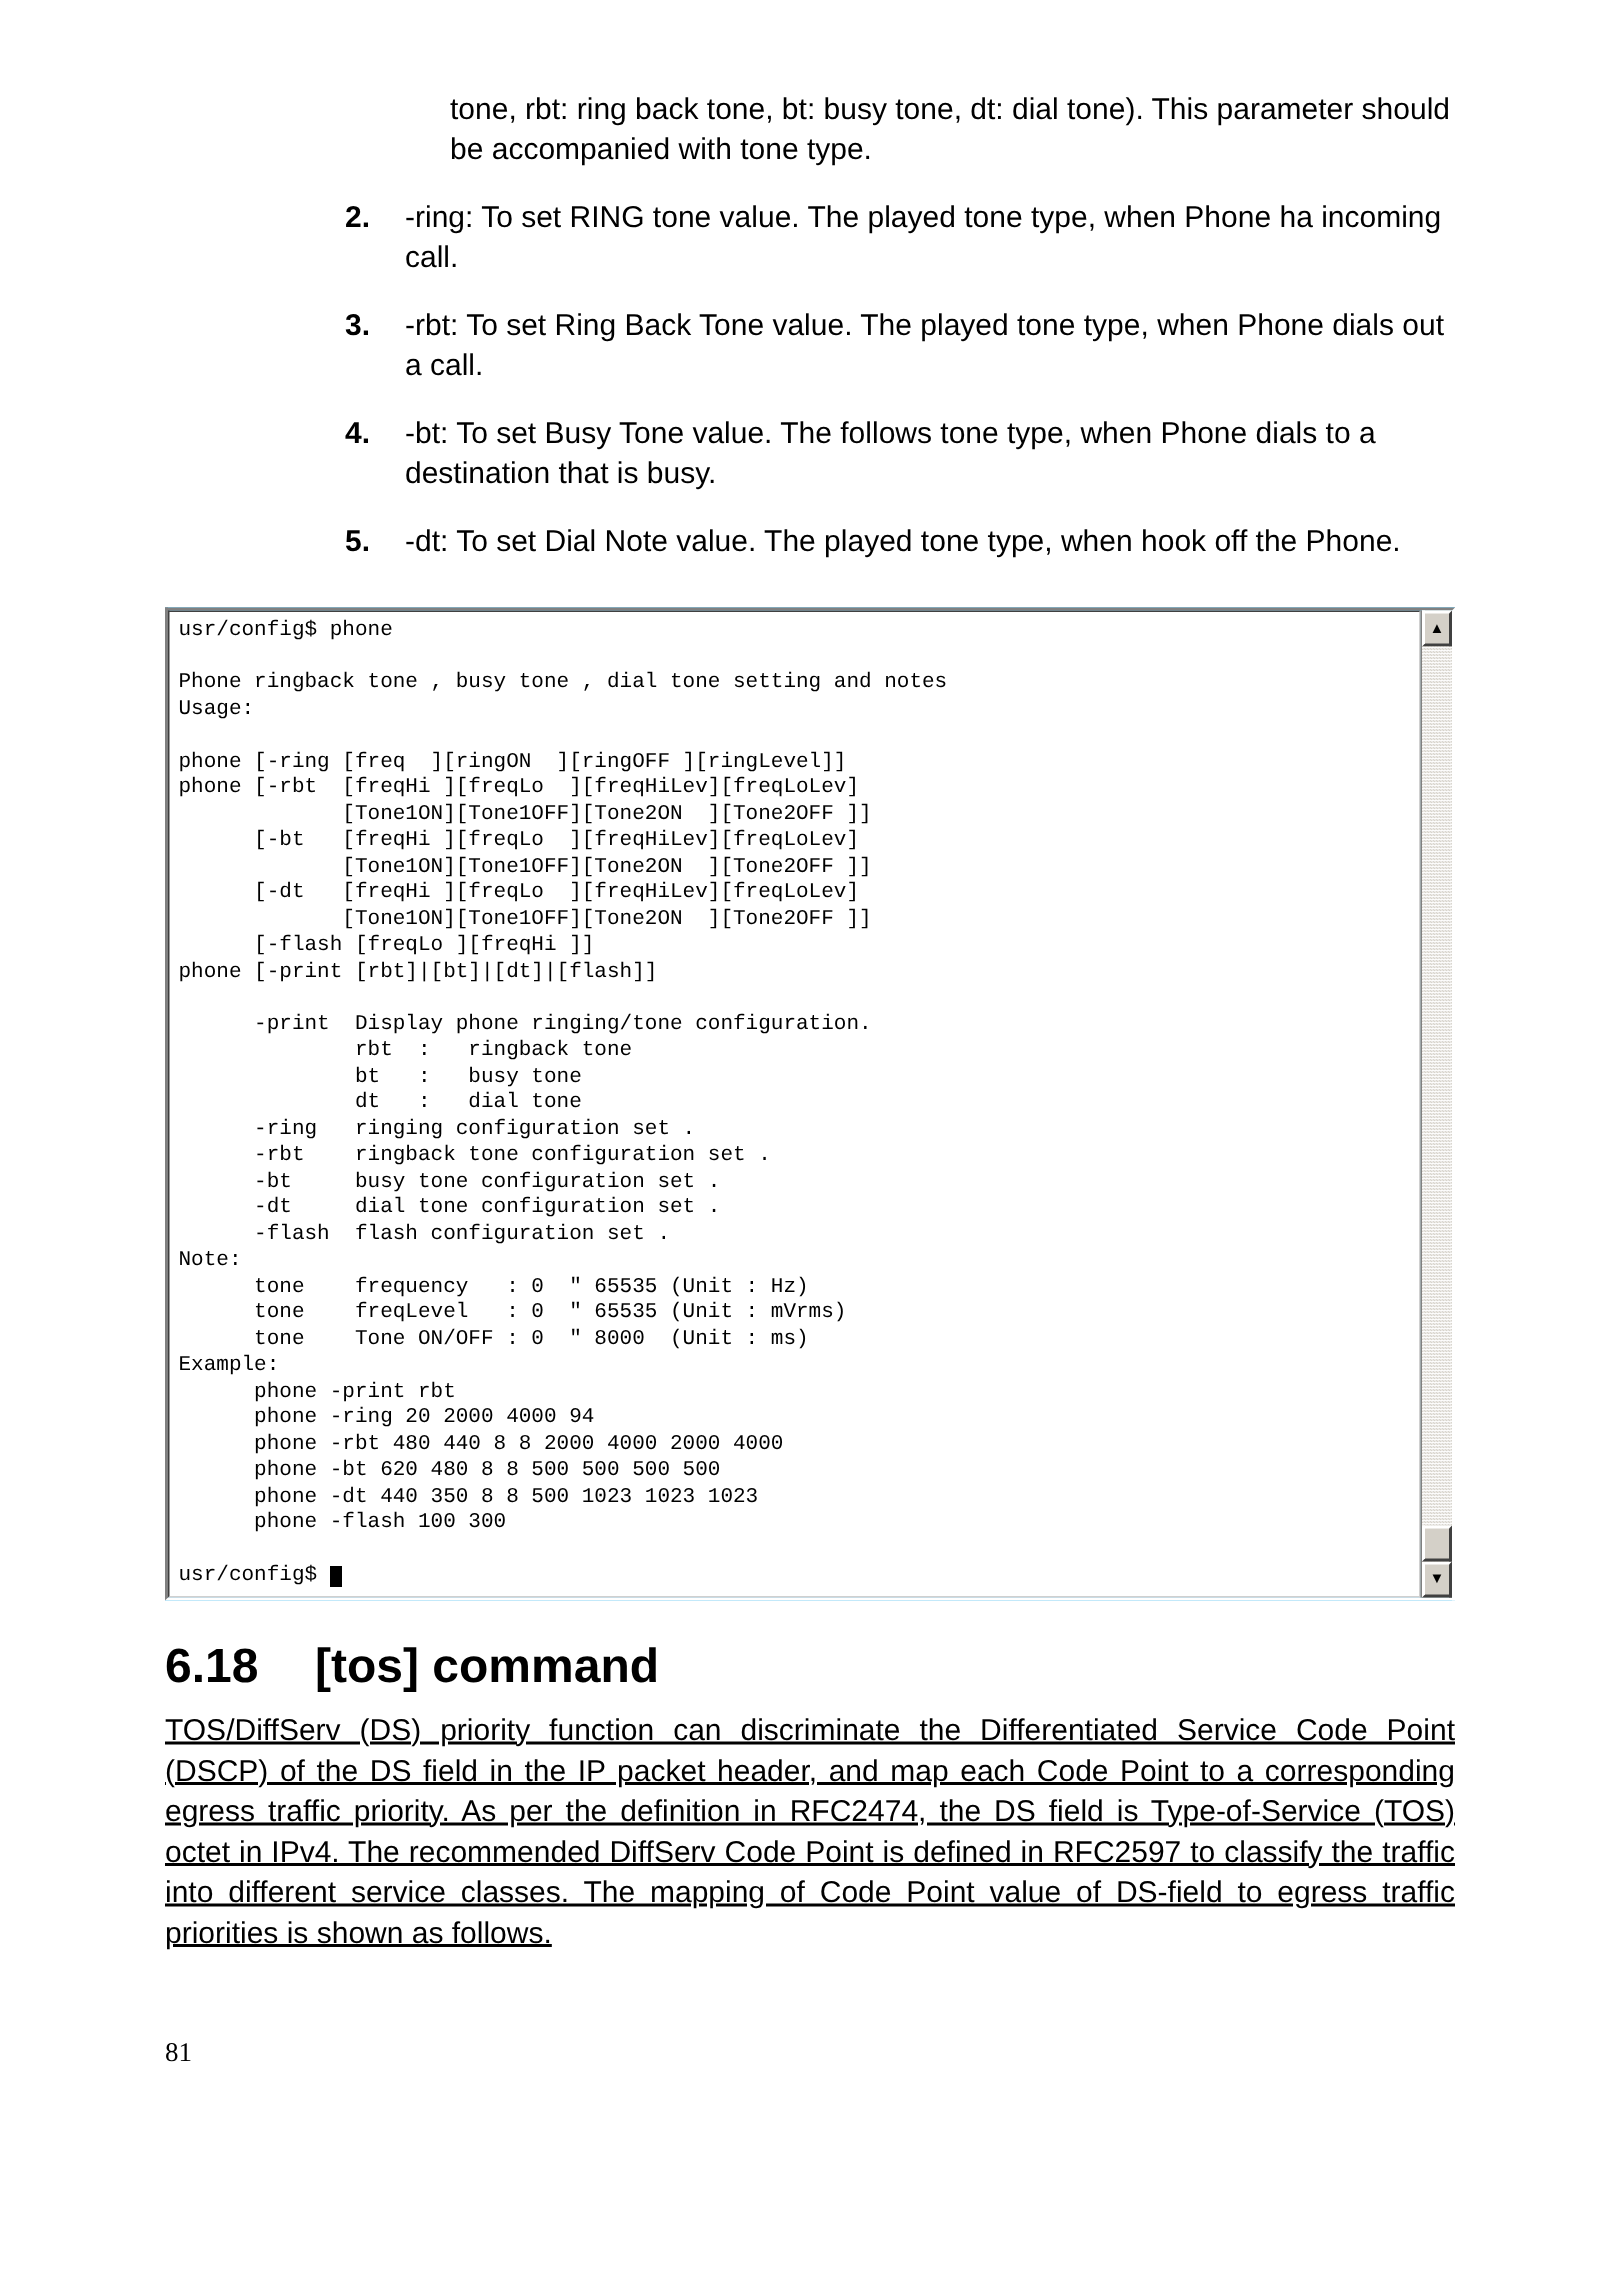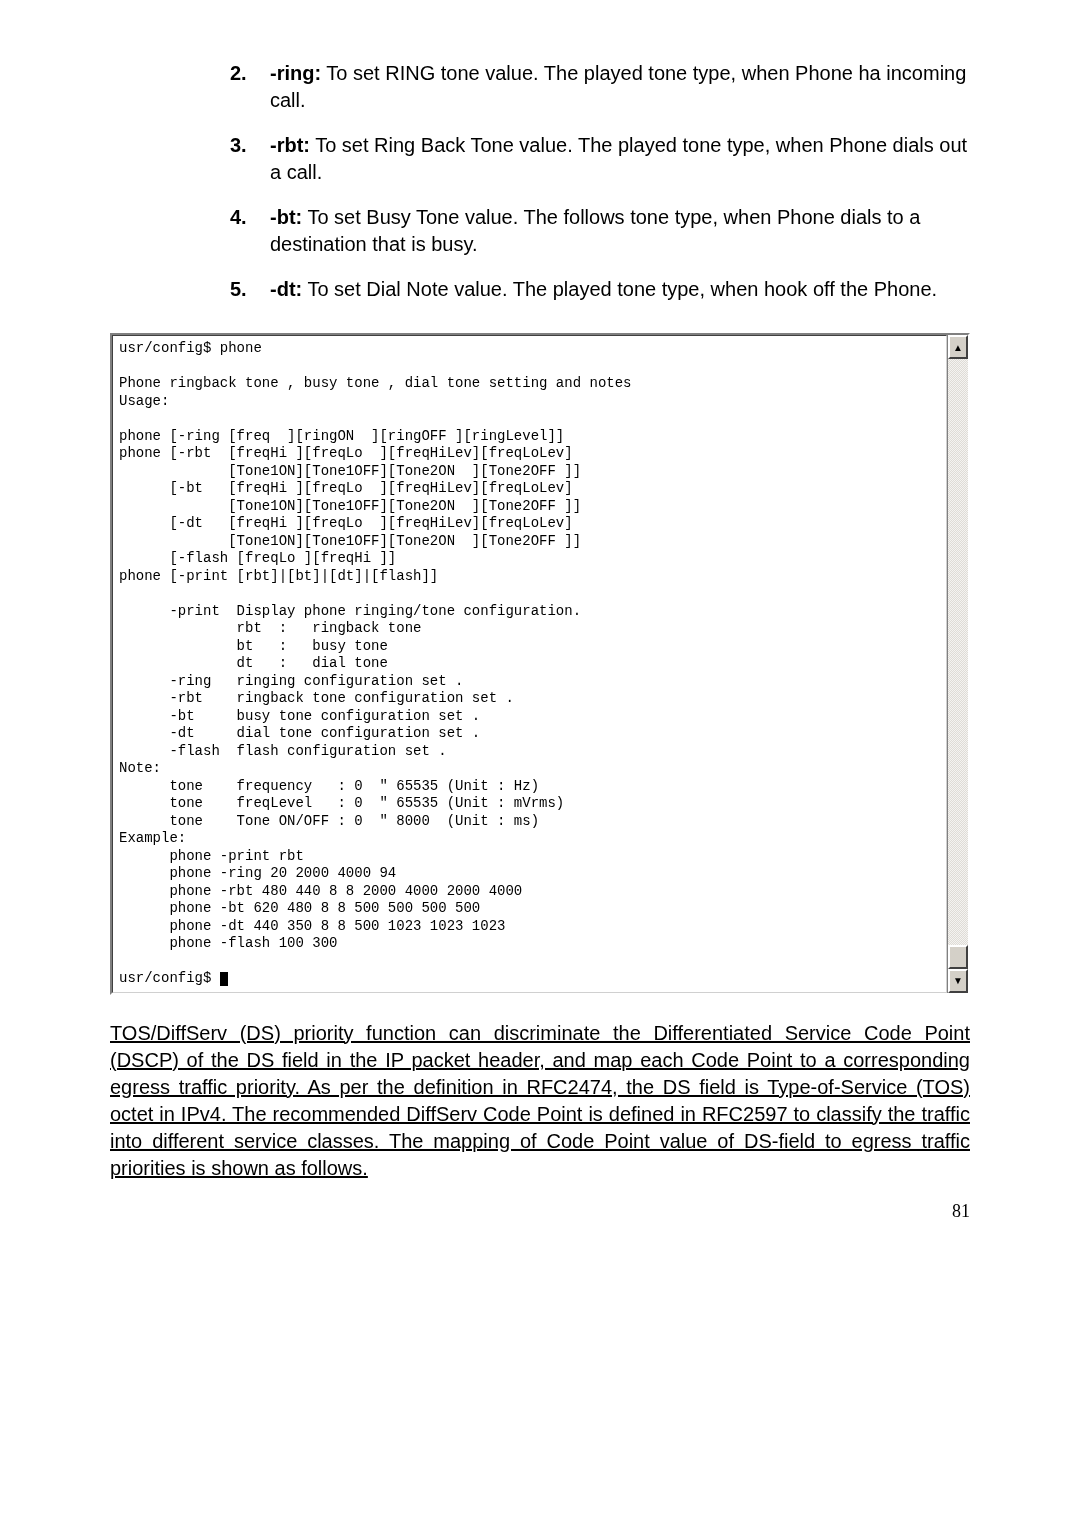--- a/index.html
+++ b/index.html
@@ -26,21 +26,21 @@
       display: flex;
     }
     .list-num {
       font-weight: bold;
       min-width: 40px;
     }
     .list-body {
       flex: 1;
     }
     .list-body .label {
-      font-weight: bold;
+      font-weight: normal;
       margin-top: 24px;
     }
     .terminal-wrap {
       margin: 30px 0 25px 0;
       border: 2px solid #808080;
       border-right-color: #fff;
       border-bottom-color: #fff;
       background: #0ea5e9;
       position: relative;
       display: flex;
@@ -108,31 +108,32 @@
       display: inline-block;
       min-width: 100px;
     }
     .body-text {
       font-size: 20px;
       line-height: 1.35;
       text-align: justify;
       text-decoration: underline;
     }
     .page-num {
-      text-align: right;
+      text-align: left;
       font-size: 18px;
-      margin-top: 19px;
+      margin-top: 55px;
       font-family: "Times New Roman", serif;
     }
   </style>
 </head>
 <body>
 
 <div class="page">
 
+  <div class="intro-block">tone, rbt: ring back tone, bt: busy tone, dt: dial tone). This parameter should be accompanied with tone type.</div>
 
   <div class="list-item">
     <div class="list-num">2.</div>
     <div class="list-body"><span class="label">-ring:</span><span> To set RING tone value. The played tone type, when Phone ha incoming call.</span></div>
   </div>
 
   <div class="list-item">
     <div class="list-num">3.</div>
     <div class="list-body"><span class="label">-rbt:</span><span> To set Ring Back Tone value. The played tone type, when Phone dials out a call.</span></div>
   </div>
@@ -191,18 +192,21 @@
         </div>
       <div class="sb-track">
         <div class="sb-thumb"></div>
       </div>
       <div class="sb-btn">
           <span>▼</span>
         </div>
     </div>
   </div>
 
+  <h2 class="section">
+    <span class="section-num">6.18</span><span>[tos] command</span>
+  </h2>
 
   <div class="body-text">TOS/DiffServ (DS) priority function can discriminate the Differentiated Service Code Point (DSCP) of the DS field in the IP packet header, and map each Code Point to a corresponding egress traffic priority. As per the definition in RFC2474, the DS field is Type-of-Service (TOS) octet in IPv4. The recommended DiffServ Code Point is defined in RFC2597 to classify the traffic into different service classes. The mapping of Code Point value of DS-field to egress traffic priorities is shown as follows.</div>
 
   <div class="page-num">81</div>
 
 </div>
 
 </body></html>

